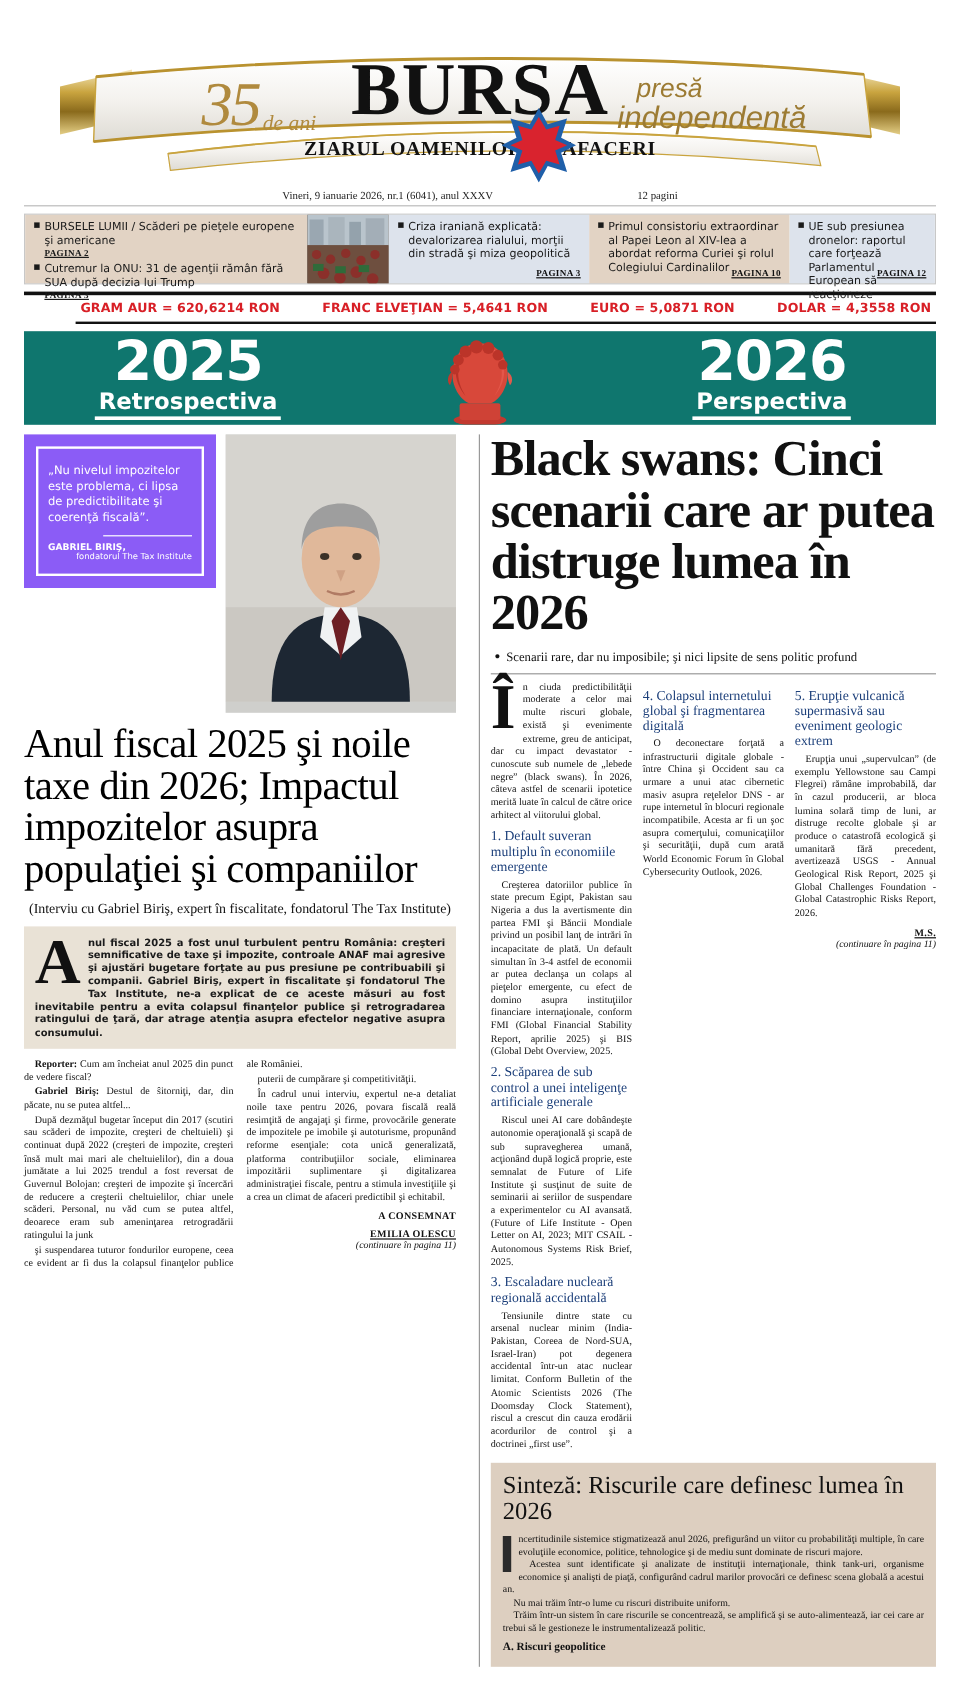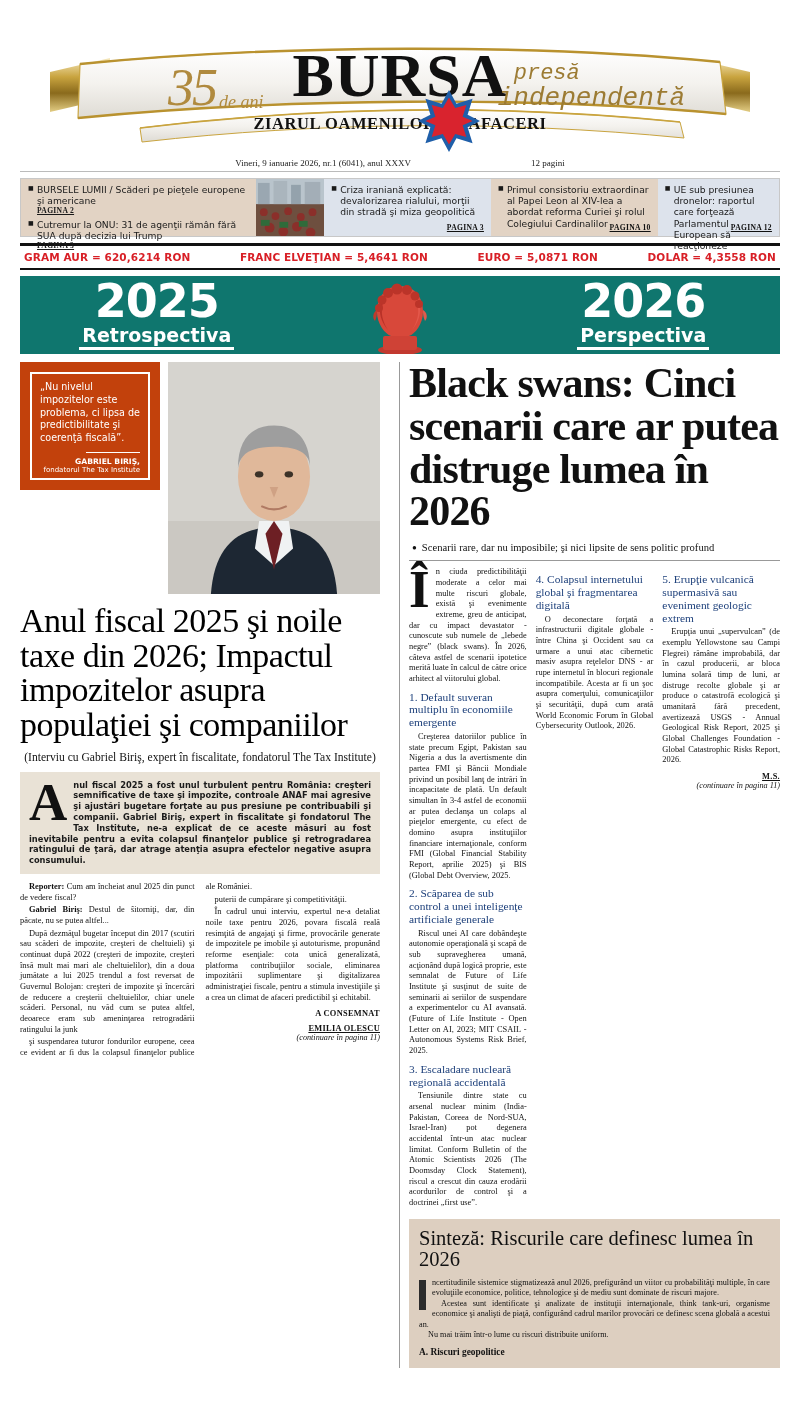--- a/index.html
+++ b/index.html
@@ -29,22 +29,22 @@
     white-space: nowrap;
   }
   .mast-years {
     position: absolute; left: 148px; top: 24px; z-index: 6;
     font-family: "Liberation Serif", serif; font-style: italic;
     color: #b08a3e; line-height: .85;
   }
   .mast-years .big { font-size: 52px; font-weight: normal; letter-spacing: -2px;}
   .mast-years .de-ani { display: inline-block; font-size: 18px; vertical-align: bottom; margin-left: 3px;}
   .mast-presa {
-    position: absolute; right: 95px; top: 20px; z-index: 6;
-    font-family: Liberation Mono, monospace; font-style: italic;
+    position: absolute; right: 108px; top: 20px; z-index: 6;
+    font-family: Liberation Sans, sans-serif; font-style: italic;
     color: #9c7b33; text-align: left; line-height: 1.05;
   }
   .mast-presa .l1 { font-size: 22px; margin-left: 16px; }
   .mast-presa .l2 { font-size: 26px; }
   .logo-star {
     position: absolute; left: 50%; top: 48px; transform: translateX(18px);
     width: 62px; height: 62px; z-index: 7;
   }
   .dateline {
     display: flex; justify-content: center; align-items: center; gap: 120px;
@@ -69,46 +69,46 @@
         text-decoration: underline; letter-spacing: .3px; display: block; text-align: left; }
   .pg.abs { position: absolute; right: 7px; bottom: 4px; }
   .crowd { position: absolute; inset: 0; }
 
   
   .rates-top { border-top: 3px solid #111; margin-top: 6px; }
   .rates {
     display: flex; justify-content: space-between; align-items: center;
     padding: 5px 4px 5px 4px; border-bottom: 2px solid #111;
     font-family: "DejaVu Sans", sans-serif; font-weight: bold;
-    font-size: 10.5px; color: #d81f26; letter-spacing: .1px;
+    font-size: 10.5px; color: #d81f26; letter-spacing: .1px; margin-left: 43px;
   }
 
   
   .retro { height: 78px; background: #0f766e; margin-top: 6px; position: relative;
            display: flex; align-items: center; justify-content: space-between; overflow: hidden; }
   .retro .blk { width: 36%; text-align: center; color: #fff; }
   .retro .yr { font-family: "DejaVu Sans", sans-serif; font-weight: bold; font-size: 46px; line-height: .95; letter-spacing: -1px;}
   .retro .cap { font-family: "DejaVu Sans", sans-serif; font-weight: bold; font-size: 19px;
                 border-bottom: 3px solid #fff; display: inline-block; padding: 0 3px 1px 3px; margin-top: 1px;}
   .retro .cap.r { text-align:left; }
   .bust { position: absolute; left: 50%; top: 4px; transform: translateX(-50%); width: 86px; height: 74px; }
 
   
   .main { display: flex; margin-top: 8px; }
   .left-col { width: 370px; padding-right: 10px; }
   .vrule { width: 1px; background: #999; margin: 0 9px; }
   .right-col { flex: 1; }
 
   .photo-row { display: flex; gap: 8px; }
-  .quotebox { width: 140px; height: 128px; background: #c2410c; padding: 10px; position: relative; }
+  .quotebox { width: 160px; height: 128px; background: #8b5cf6; padding: 10px; position: relative; }
   .quoteinner { border: 2px solid #fff; height: 100%; padding: 9px 8px 6px 8px;
                 display: flex; flex-direction: column; justify-content: center; }
   .qtext { font-family: "DejaVu Sans", sans-serif; font-size: 9.6px; line-height: 1.35; color: #fff; }
   .qline { border-top: 1px solid #fff; margin: 7px 0 4px 46px; }
-  .qname { font-family: "DejaVu Sans", sans-serif; font-weight: bold; font-size: 7.6px; color: #fff; text-align: right; }
+  .qname { font-family: "DejaVu Sans", sans-serif; font-weight: bold; font-size: 7.6px; color: #fff; text-align: left; }
   .qrole { font-family: "DejaVu Sans", sans-serif; font-size: 7px; color: #fff; text-align: right; }
 
   .portrait { flex: 1; height: 232px; position: relative; overflow: hidden; background: #cfcfcc; }
 
   .h2-fiscal {
     font-size: 34px; line-height: 1.02; margin-top: 10px; letter-spacing: -.5px;
     font-family: "Liberation Serif", serif; font-weight: normal; color: #000;
   }
   .h2-sub { font-size: 11.6px; text-align: center; margin-top: 8px; font-family:"Liberation Serif", serif; }
 
@@ -394,19 +394,20 @@
         </div>
       </div>
 
       <div class="sinteza">
         <h3>Sinteză: Riscurile care definesc lumea în 2026</h3>
         <p class="nb">
           <span class="sbar"></span><span>ncertitudinile sistemice stigmatizează anul 2026, prefigurând un viitor cu probabilităţi multiple, în care evoluţiile economice, politice, tehnologice şi de mediu sunt dominate de riscuri majore.</span>
         </p>
         <p>Acestea sunt identificate şi analizate de instituţii internaţionale, think tank-uri, organisme economice şi analişti de piaţă, configurând cadrul marilor provocări ce definesc scena globală a acestui an.</p>
         <p>Nu mai trăim într-o lume cu riscuri distribuite uniform.</p>
+        <p>Trăim într-un sistem în care riscurile se concentrează, se amplifică şi se auto-alimentează, iar cei care ar trebui să le gestioneze le instrumentalizează politic.</p>
         <h4>A. Riscuri geopolitice</h4>
 
       </div>
     </div>
   </div>
 
 </div>
 
 </body></html>

